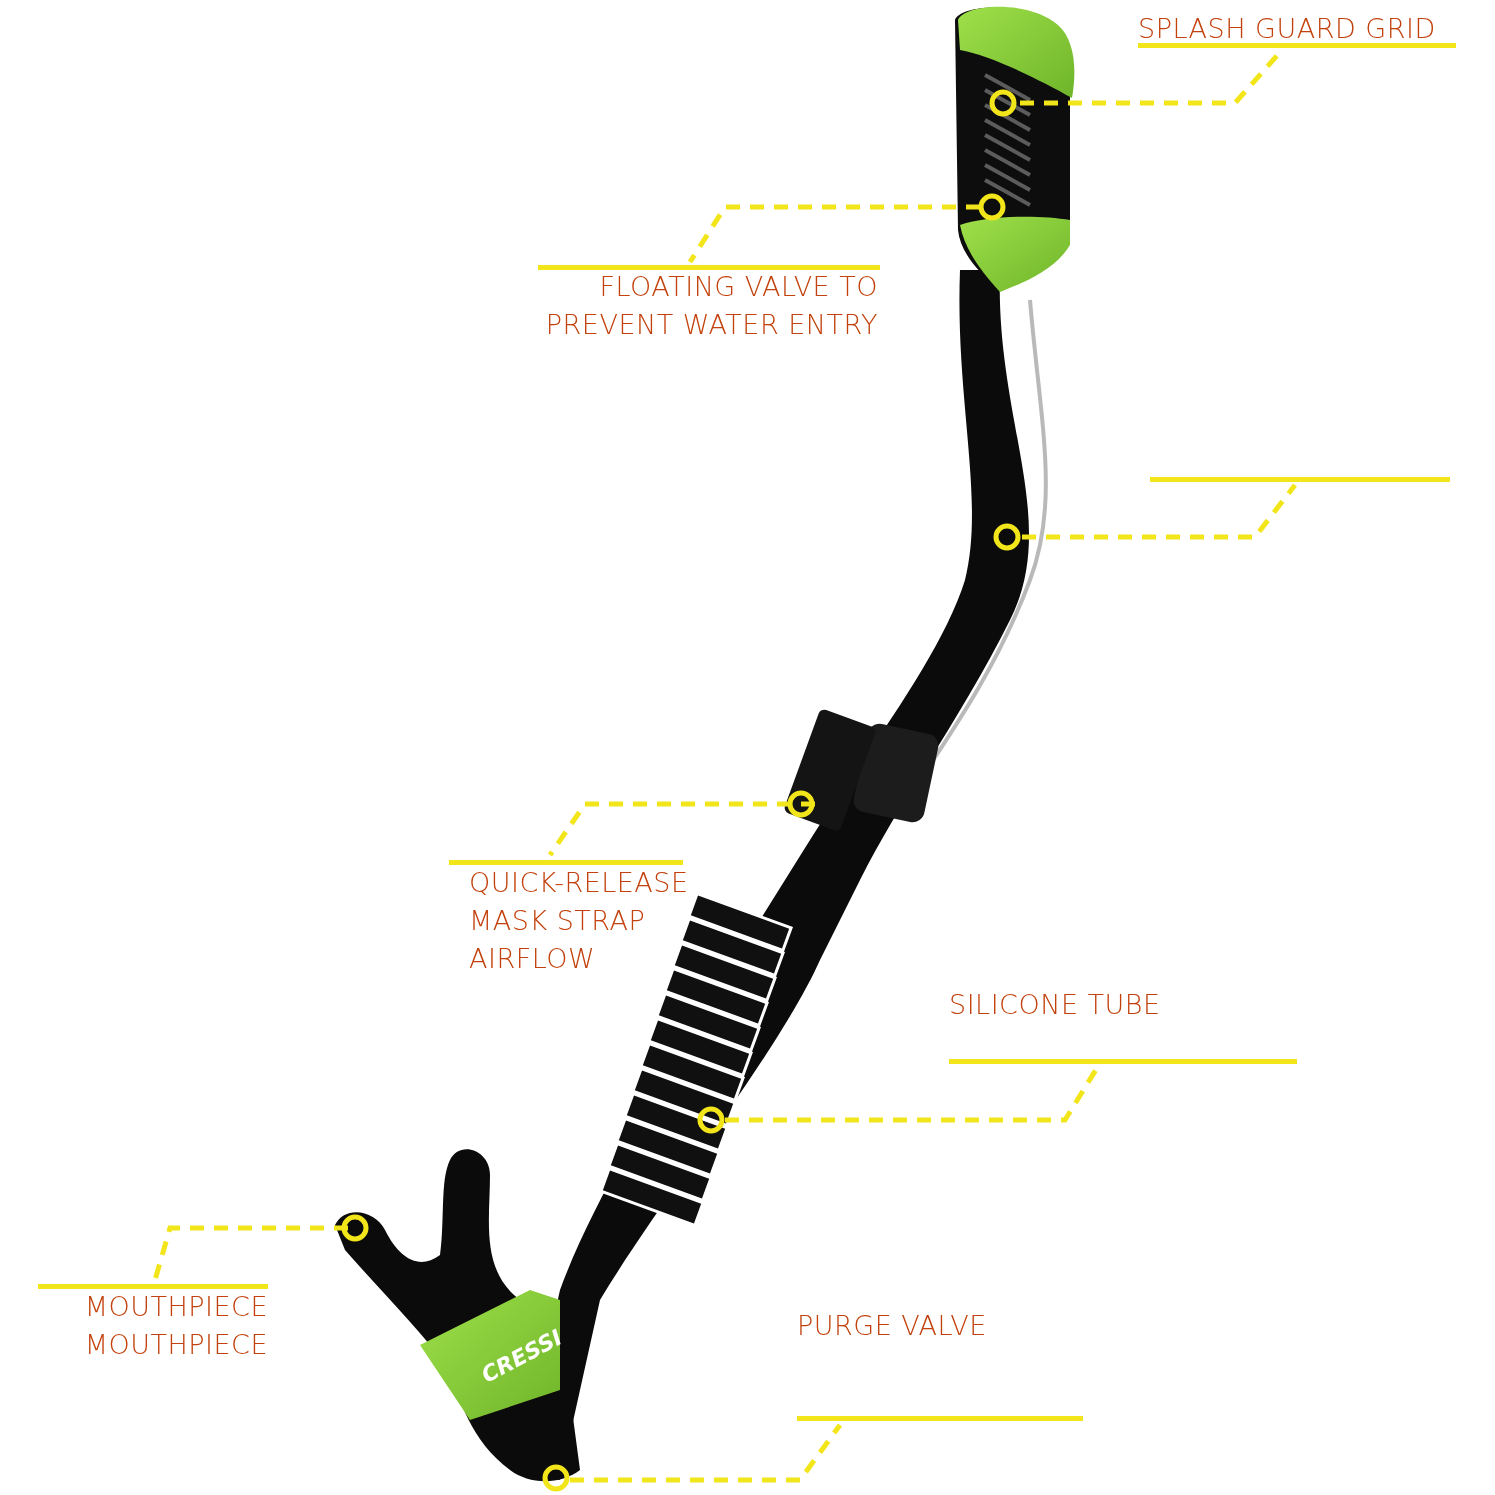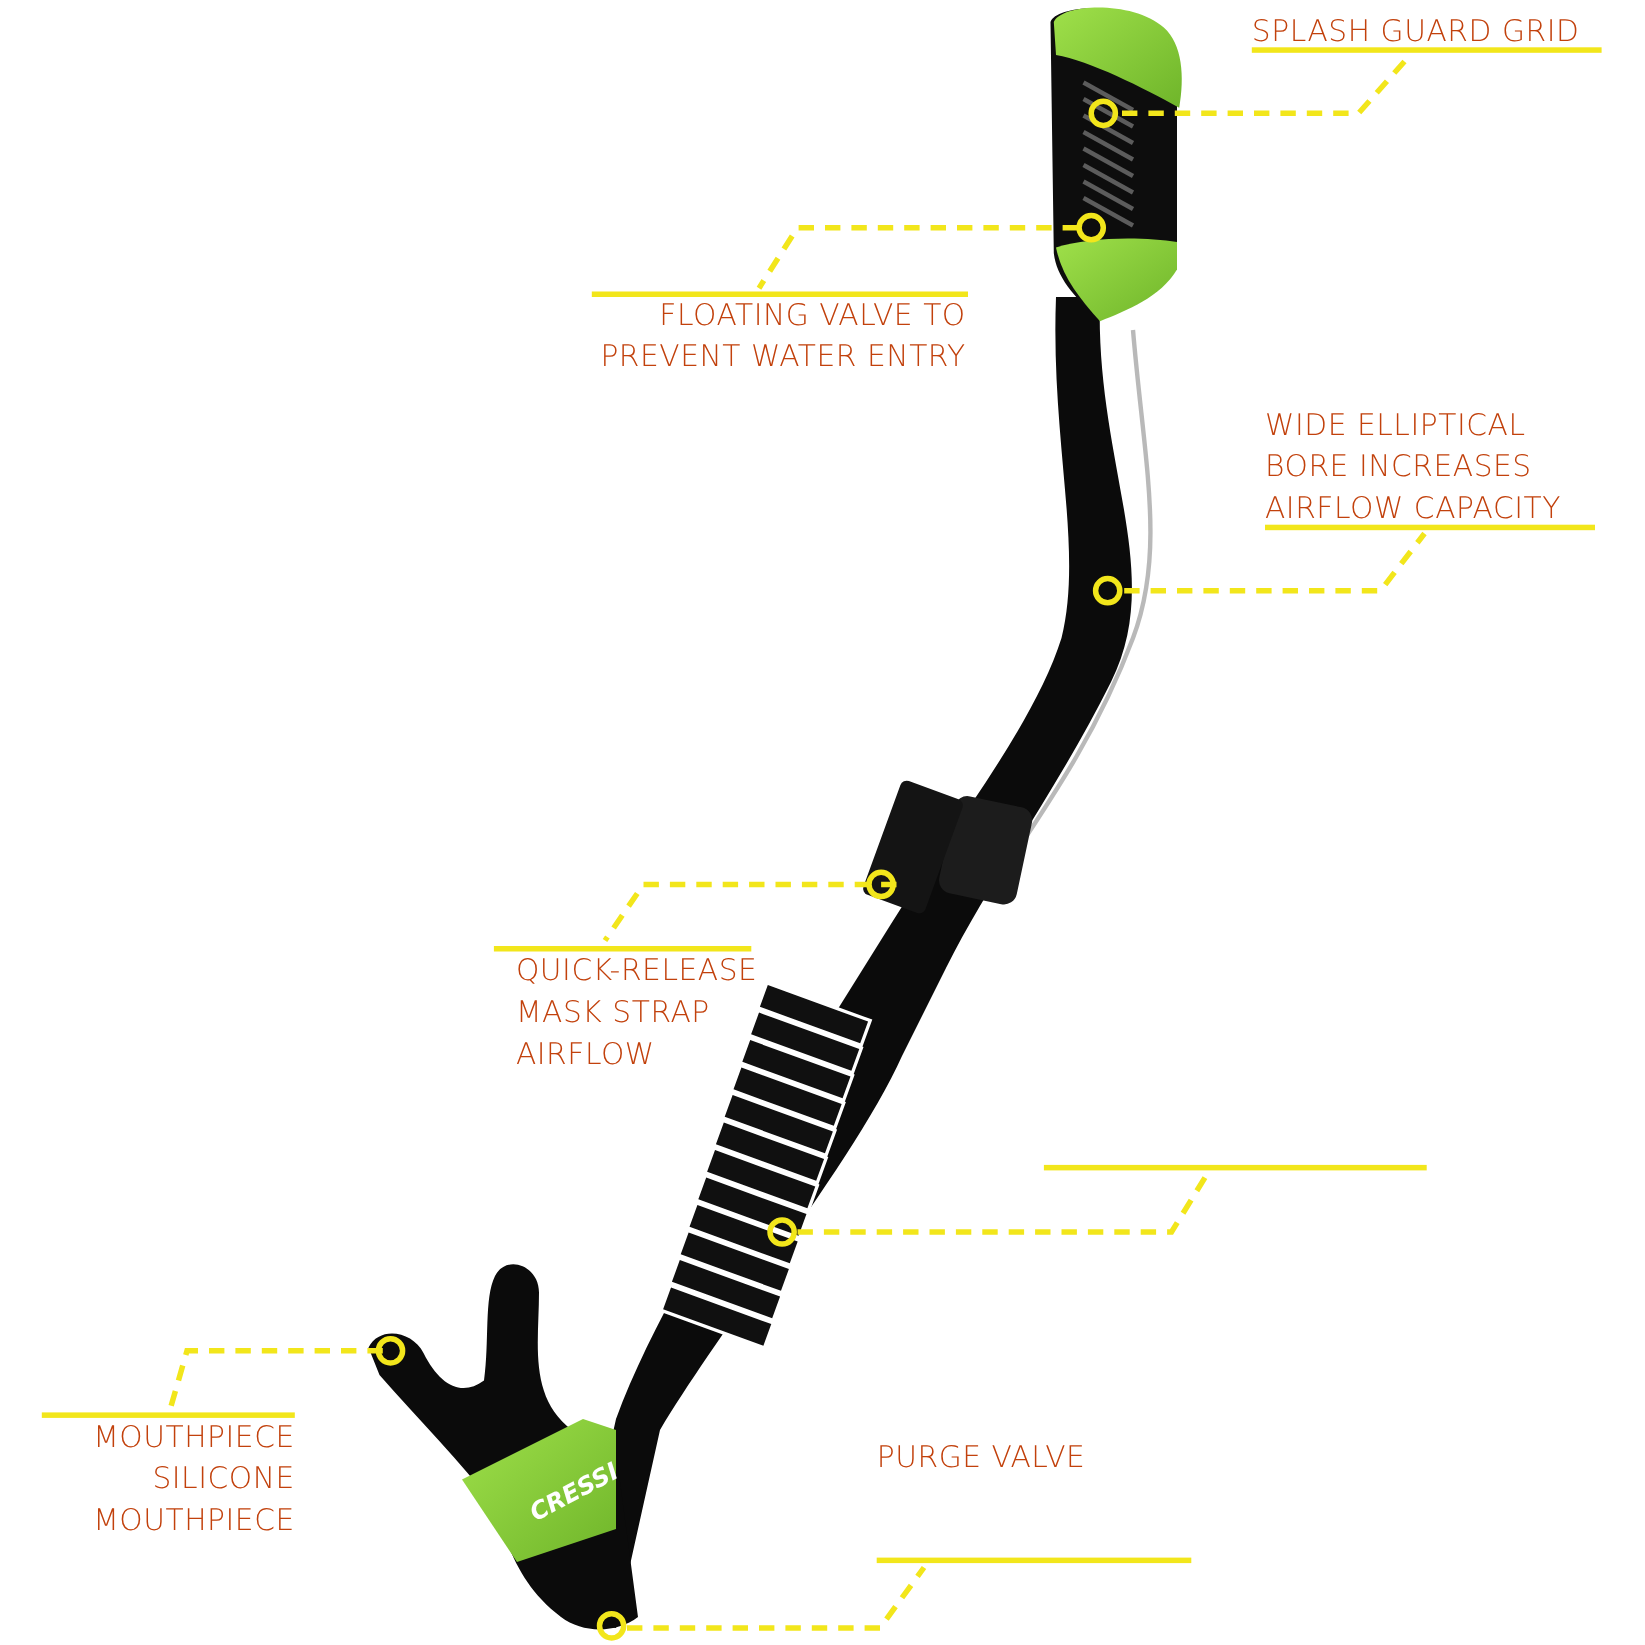--- a/index.html
+++ b/index.html
@@ -104,42 +104,37 @@
     <span class="line">SPLASH GUARD GRID</span>
   </div>
   <div class="underline-bar" style="left:1138px; top:43px; width:318px;"></div>
 
   <div class="underline-bar" style="left:538px; top:265px; width:342px;"></div>
   <div class="label right" style="left:520px; top:268px; width:358px;">
     <span class="line">FLOATING VALVE TO</span>
     <span class="line">PREVENT WATER ENTRY</span>
   </div>
 
-  <div class="label left" style="left:1150px; top:368px;">
-    <span class="line">WIDE ELLIPTICAL</span>
-    <span class="line">BORE INCREASES</span>
-    <span class="line">AIRFLOW CAPACITY</span>
-  </div>
   <div class="underline-bar" style="left:1150px; top:477px; width:300px;"></div>
 
   <div class="underline-bar" style="left:449px; top:860px; width:234px;"></div>
   <div class="label left" style="left:450px; top:864px;margin-left:19px;">
     <span class="line">QUICK-RELEASE</span>
     <span class="line">MASK STRAP</span>
     <span class="line">AIRFLOW</span>
   </div>
 
   <div class="label left" style="left:949px; top:986px;">
+    <span class="line">SILICONE TUBE</span>
   </div>
   <div class="underline-bar" style="left:949px; top:1059px; width:348px;"></div>
 
   <div class="underline-bar" style="left:38px; top:1284px; width:230px;"></div>
   <div class="label right" style="left:20px; top:1288px; width:248px;">
     <span class="line">MOUTHPIECE</span>
-    <span class="line">SILICONE</span>
     <span class="line">MOUTHPIECE</span>
   </div>
 
   <div class="label left" style="left:797px; top:1307px;">
     <span class="line">PURGE VALVE</span>
   </div>
   <div class="underline-bar" style="left:797px; top:1416px; width:286px;"></div>
 
 </div>
 

